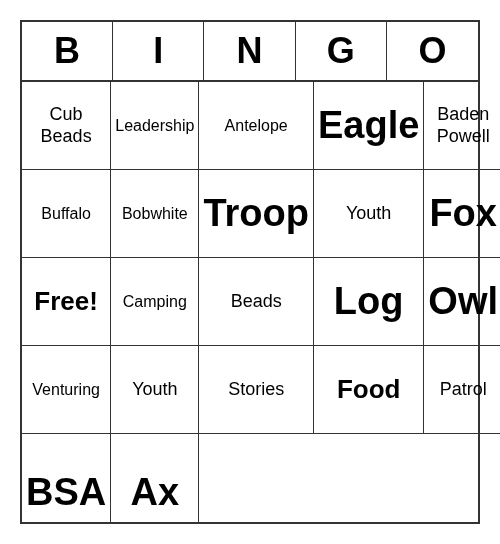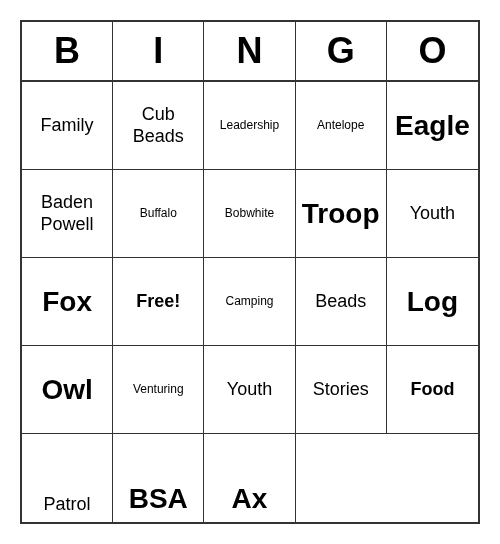--- a/index.html
+++ b/index.html
@@ -50,49 +50,46 @@
       border-right: none;
     }
     .bingo-cell:nth-child(n+21) {
       border-bottom: none;
       align-items: flex-end;
     }
     .cell-text {
       line-height: 1.2;
     }
     .size-small {
-      font-size: 12px;
+      font-size: 16px;
     }
     .size-medium {
       font-size: 18px;
     }
     .size-large {
-      font-size: 18px;
+      font-size: 26px;
       font-weight: bold;
     }
     .size-xlarge {
-      font-size: 28px;
+      font-size: 38px;
       font-weight: bold;
     }
   </style>
 </head>
 <body>
 
 <div class="bingo-card">
   <div class="bingo-header">
   <div class="bingo-header-cell">B</div>
       <div class="bingo-header-cell">I</div>
       <div class="bingo-header-cell">N</div>
       <div class="bingo-header-cell">G</div>
       <div class="bingo-header-cell">O</div>
     </div>
   <div class="bingo-grid">
-  <div class="bingo-cell">
-        <span class="cell-text size-medium">Family</span>
-      </div>
       <div class="bingo-cell">
         <span class="cell-text size-medium">Cub Beads</span>
       </div>
       <div class="bingo-cell">
         <span class="cell-text size-small">Leadership</span>
       </div>
       <div class="bingo-cell">
         <span class="cell-text size-small">Antelope</span>
       </div>
       <div class="bingo-cell">

